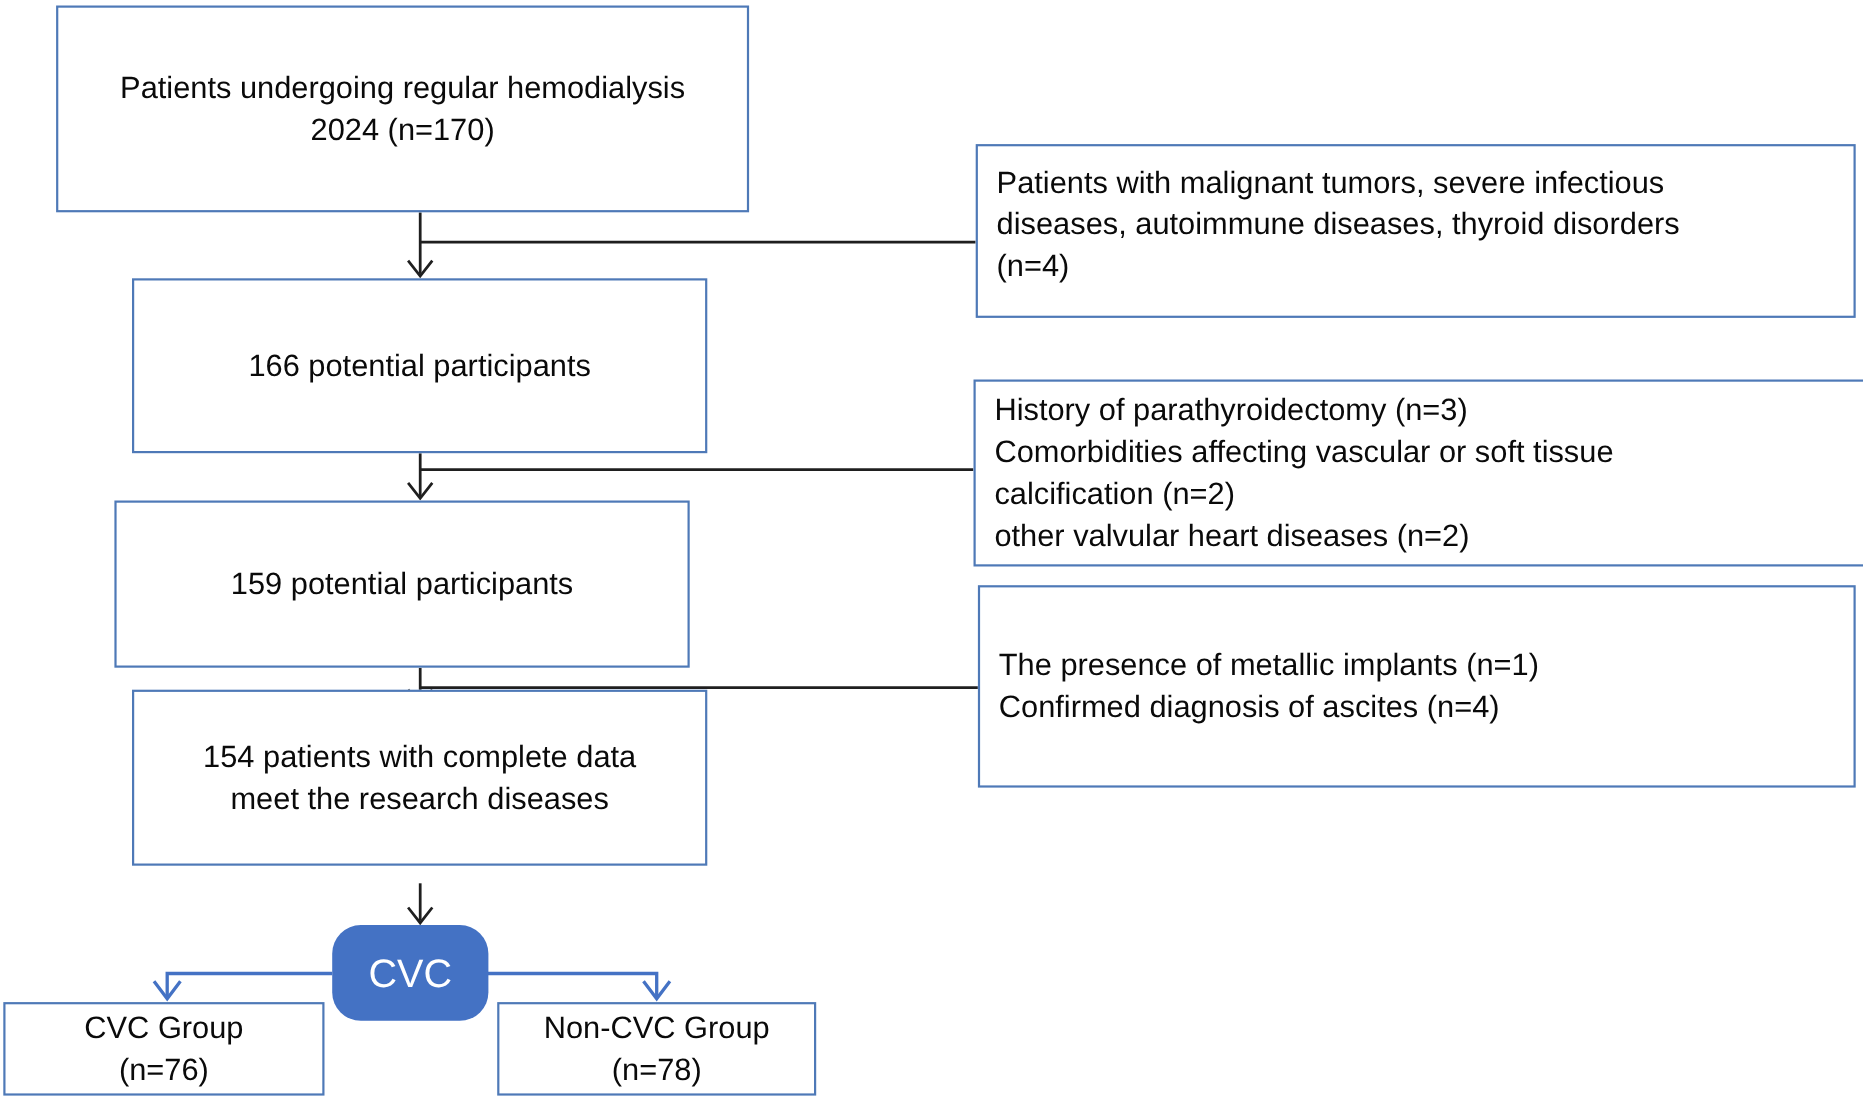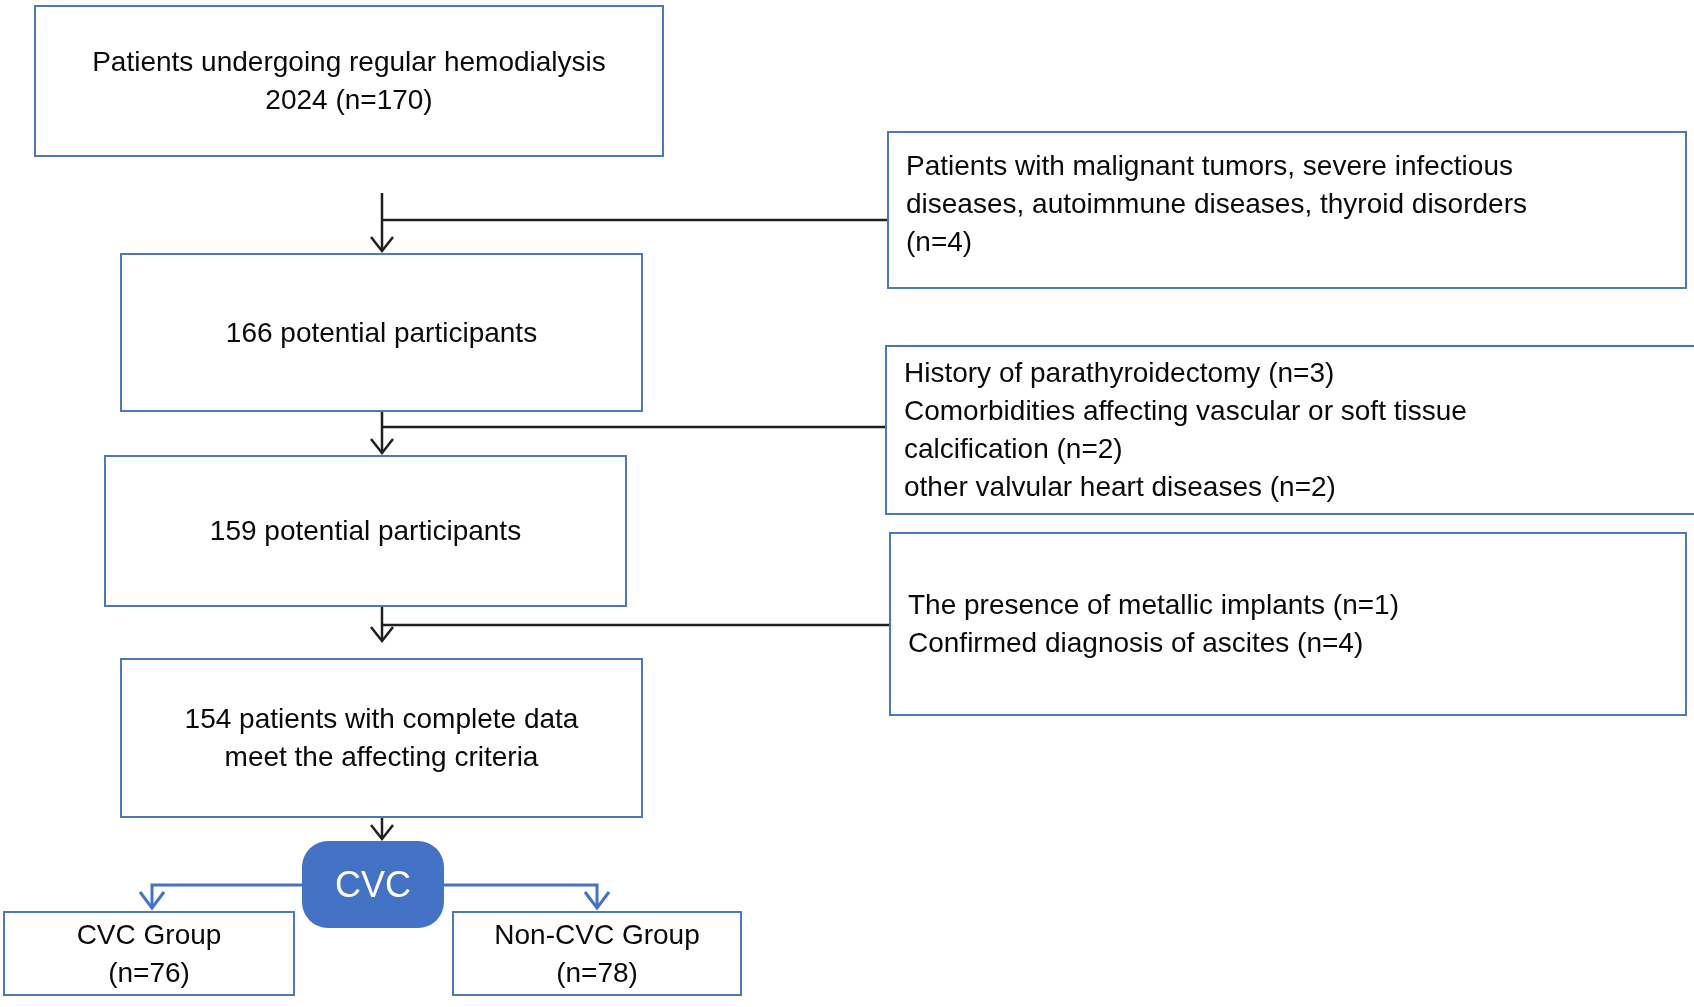--- a/index.html
+++ b/index.html
@@ -77,21 +77,21 @@
     <g stroke="#4472c4" stroke-width="3" fill="none">
       <polyline points="302,885 152,885 152,906"></polyline>
       <polyline points="140,892 152,908 164,892"></polyline>
     </g>
     <g stroke="#4472c4" stroke-width="3" fill="none">
       <polyline points="443,885 597,885 597,906"></polyline>
       <polyline points="585,892 597,908 609,892"></polyline>
     </g>
   </svg>
 
-  <div class="box v-center h-center" style="left:34px;top:5px;width:630px;height:152px;">
+  <div class="box v-center h-center" style="left:51px;top:5px;width:630px;height:188px;">
     <span class="line">Patients undergoing regular hemodialysis</span>
     <span class="line">2024 (n=170)</span>
   </div>
 
   <div class="box v-top h-left" style="left:887px;top:131px;width:800px;height:158px;">
     <span class="line">Patients with malignant tumors, severe infectious</span>
     <span class="line">diseases, autoimmune diseases, thyroid disorders</span>
     <span class="line">(n=4)</span>
   </div>
 
@@ -108,23 +108,23 @@
 
   <div class="box v-center h-center" style="left:104px;top:455px;width:523px;height:152px;">
     <span class="line">159 potential participants</span>
   </div>
 
   <div class="box v-center h-left" style="left:889px;top:532px;width:798px;height:184px;">
     <span class="line">The presence of metallic implants (n=1)</span>
     <span class="line">Confirmed diagnosis of ascites (n=4)</span>
   </div>
 
-  <div class="box v-center h-center" style="left:120px;top:658px;width:523px;height:160px;">
+  <div class="box v-center h-center" style="left:120px;top:627px;width:523px;height:160px;">
     <span class="line">154 patients with complete data</span>
-    <span class="line">meet the affecting criteria</span>
+    <span class="line">meet the research diseases</span>
   </div>
 
   <div class="cvc-node" style="left:302px;top:841px;width:142px;height:87px;">
     <span class="line">CVC</span>
   </div>
 
   <div class="box v-center h-center" style="left:3px;top:911px;width:292px;height:85px;">
     <span class="line">CVC Group</span>
     <span class="line">(n=76)</span>
   </div>

